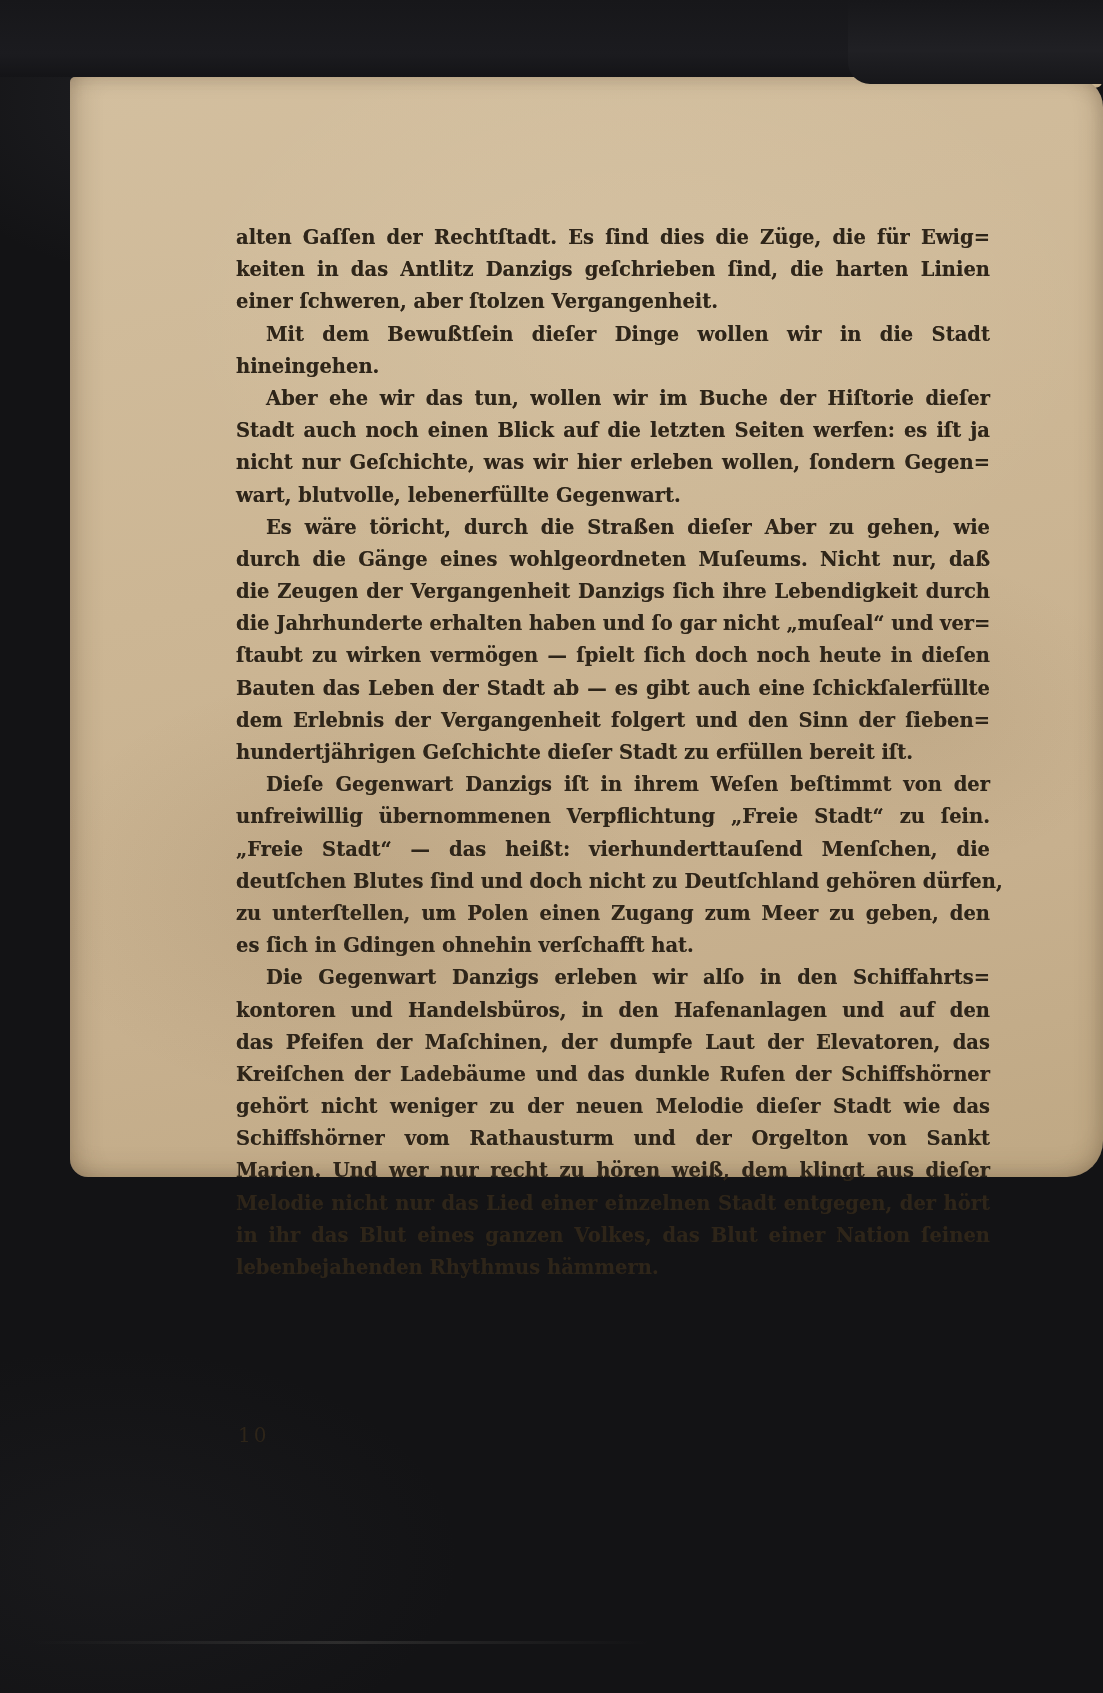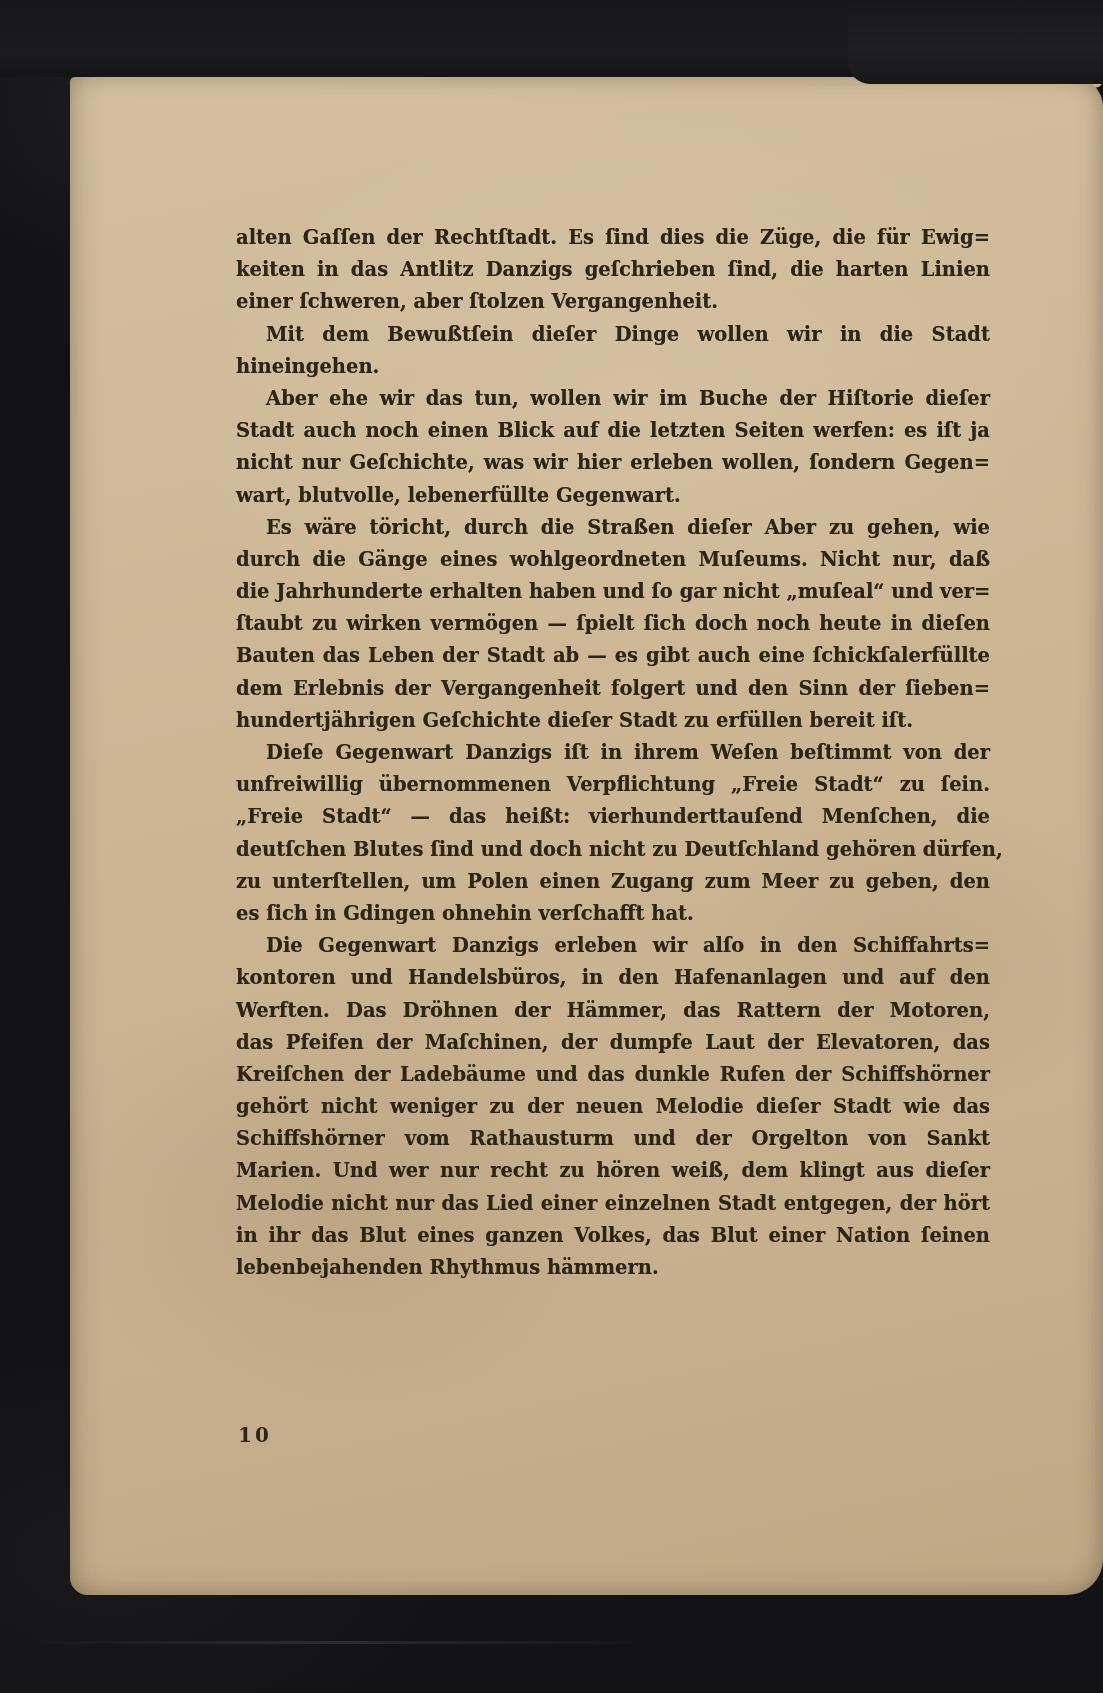--- a/index.html
+++ b/index.html
@@ -28,21 +28,21 @@
     background: linear-gradient(180deg, #f0e7d2 0%, #d8c6a4 55%, #c2ab87 100%);
     transform: rotate(-7deg);
     border-radius: 4px 10px 6px 6px;
     z-index: 3;
   }
   .page {
     position: absolute;
     left: 70px;
     top: 77px;
     width: 1033px;
-    height: 1518px;
+    height: 1100px;
     background:
       radial-gradient(620px 420px at 55% 22%, rgba(255,248,230,0.10), transparent 75%),
       radial-gradient(420px 300px at 26% 74%, rgba(92,66,36,0.10), transparent 72%),
       radial-gradient(300px 220px at 82% 58%, rgba(92,66,36,0.07), transparent 72%),
       linear-gradient(168deg, #d3bf9f 0%, var(--paper, #ccb694) 42%, #c7b08e 74%, #bfa884 100%);
     border-radius: 5px 30px 36px 18px;
     box-shadow:
       inset 20px 0 30px -18px rgba(58,40,20,0.30),
       inset -16px 0 26px -14px rgba(58,40,20,0.28),
       inset 0 -18px 30px -18px rgba(58,40,20,0.22),
@@ -100,21 +100,21 @@
   .line.indent {
     text-indent: 30px;
   }
   .pagenum {
     position: absolute;
     left: 168px;
     top: 1346px;
     color: var(--ink, #2e2519);
     font-size: 20px;
     letter-spacing: 3px;
-    font-weight: bold;
+    font-weight: normal;
   }
 </style>
 </head>
 <body>
 
 <div class="photo">
   <div class="bottom-crease"></div>
   <div class="fore-edge"></div>
   <div class="page">
     <div class="textblock">
@@ -122,34 +122,34 @@
         <div class="line">keiten in das Antlitz Danzigs geſchrieben ſind, die harten Linien</div>
         <div class="line end">einer ſchweren, aber ſtolzen Vergangenheit.</div>
         <div class="line indent">Mit dem Bewußtſein dieſer Dinge wollen wir in die Stadt</div>
         <div class="line end">hineingehen.</div>
         <div class="line indent">Aber ehe wir das tun, wollen wir im Buche der Hiſtorie dieſer</div>
         <div class="line">Stadt auch noch einen Blick auf die letzten Seiten werfen: es iſt ja</div>
         <div class="line">nicht nur Geſchichte, was wir hier erleben wollen, ſondern Gegen=</div>
         <div class="line end">wart, blutvolle, lebenerfüllte Gegenwart.</div>
         <div class="line indent">Es wäre töricht, durch die Straßen dieſer Aber zu gehen, wie</div>
         <div class="line">durch die Gänge eines wohlgeordneten Muſeums. Nicht nur, daß</div>
+        <div class="line">die Zeugen der Vergangenheit Danzigs ſich ihre Lebendigkeit durch</div>
         <div class="line">die Jahrhunderte erhalten haben und ſo gar nicht „muſeal“ und ver=</div>
         <div class="line">ſtaubt zu wirken vermögen — ſpielt ſich doch noch heute in dieſen</div>
         <div class="line">Bauten das Leben der Stadt ab — es gibt auch eine ſchickſalerfüllte</div>
         <div class="line">dem Erlebnis der Vergangenheit folgert und den Sinn der ſieben=</div>
         <div class="line end">hundertjährigen Geſchichte dieſer Stadt zu erfüllen bereit iſt.</div>
         <div class="line indent">Dieſe Gegenwart Danzigs iſt in ihrem Weſen beſtimmt von der</div>
         <div class="line">unfreiwillig übernommenen Verpflichtung „Freie Stadt“ zu ſein.</div>
         <div class="line">„Freie Stadt“ — das heißt: vierhunderttauſend Menſchen, die</div>
         <div class="line">deutſchen Blutes ſind und doch nicht zu Deutſchland gehören dürfen,</div>
         <div class="line">zu unterſtellen, um Polen einen Zugang zum Meer zu geben, den</div>
         <div class="line end">es ſich in Gdingen ohnehin verſchafft hat.</div>
         <div class="line indent">Die Gegenwart Danzigs erleben wir alſo in den Schiffahrts=</div>
         <div class="line">kontoren und Handelsbüros, in den Hafenanlagen und auf den</div>
-        <div class="line">Werften. Das Dröhnen der Hämmer, das Rattern der Motoren,</div>
         <div class="line">das Pfeifen der Maſchinen, der dumpfe Laut der Elevatoren, das</div>
         <div class="line">Kreiſchen der Ladebäume und das dunkle Rufen der Schiffshörner</div>
         <div class="line">gehört nicht weniger zu der neuen Melodie dieſer Stadt wie das</div>
         <div class="line">Schiffshörner vom Rathausturm und der Orgelton von Sankt</div>
         <div class="line">Marien. Und wer nur recht zu hören weiß, dem klingt aus dieſer</div>
         <div class="line">Melodie nicht nur das Lied einer einzelnen Stadt entgegen, der hört</div>
         <div class="line">in ihr das Blut eines ganzen Volkes, das Blut einer Nation ſeinen</div>
         <div class="line end">lebenbejahenden Rhythmus hämmern.</div>
       </div>
     <div class="pagenum">10</div>

